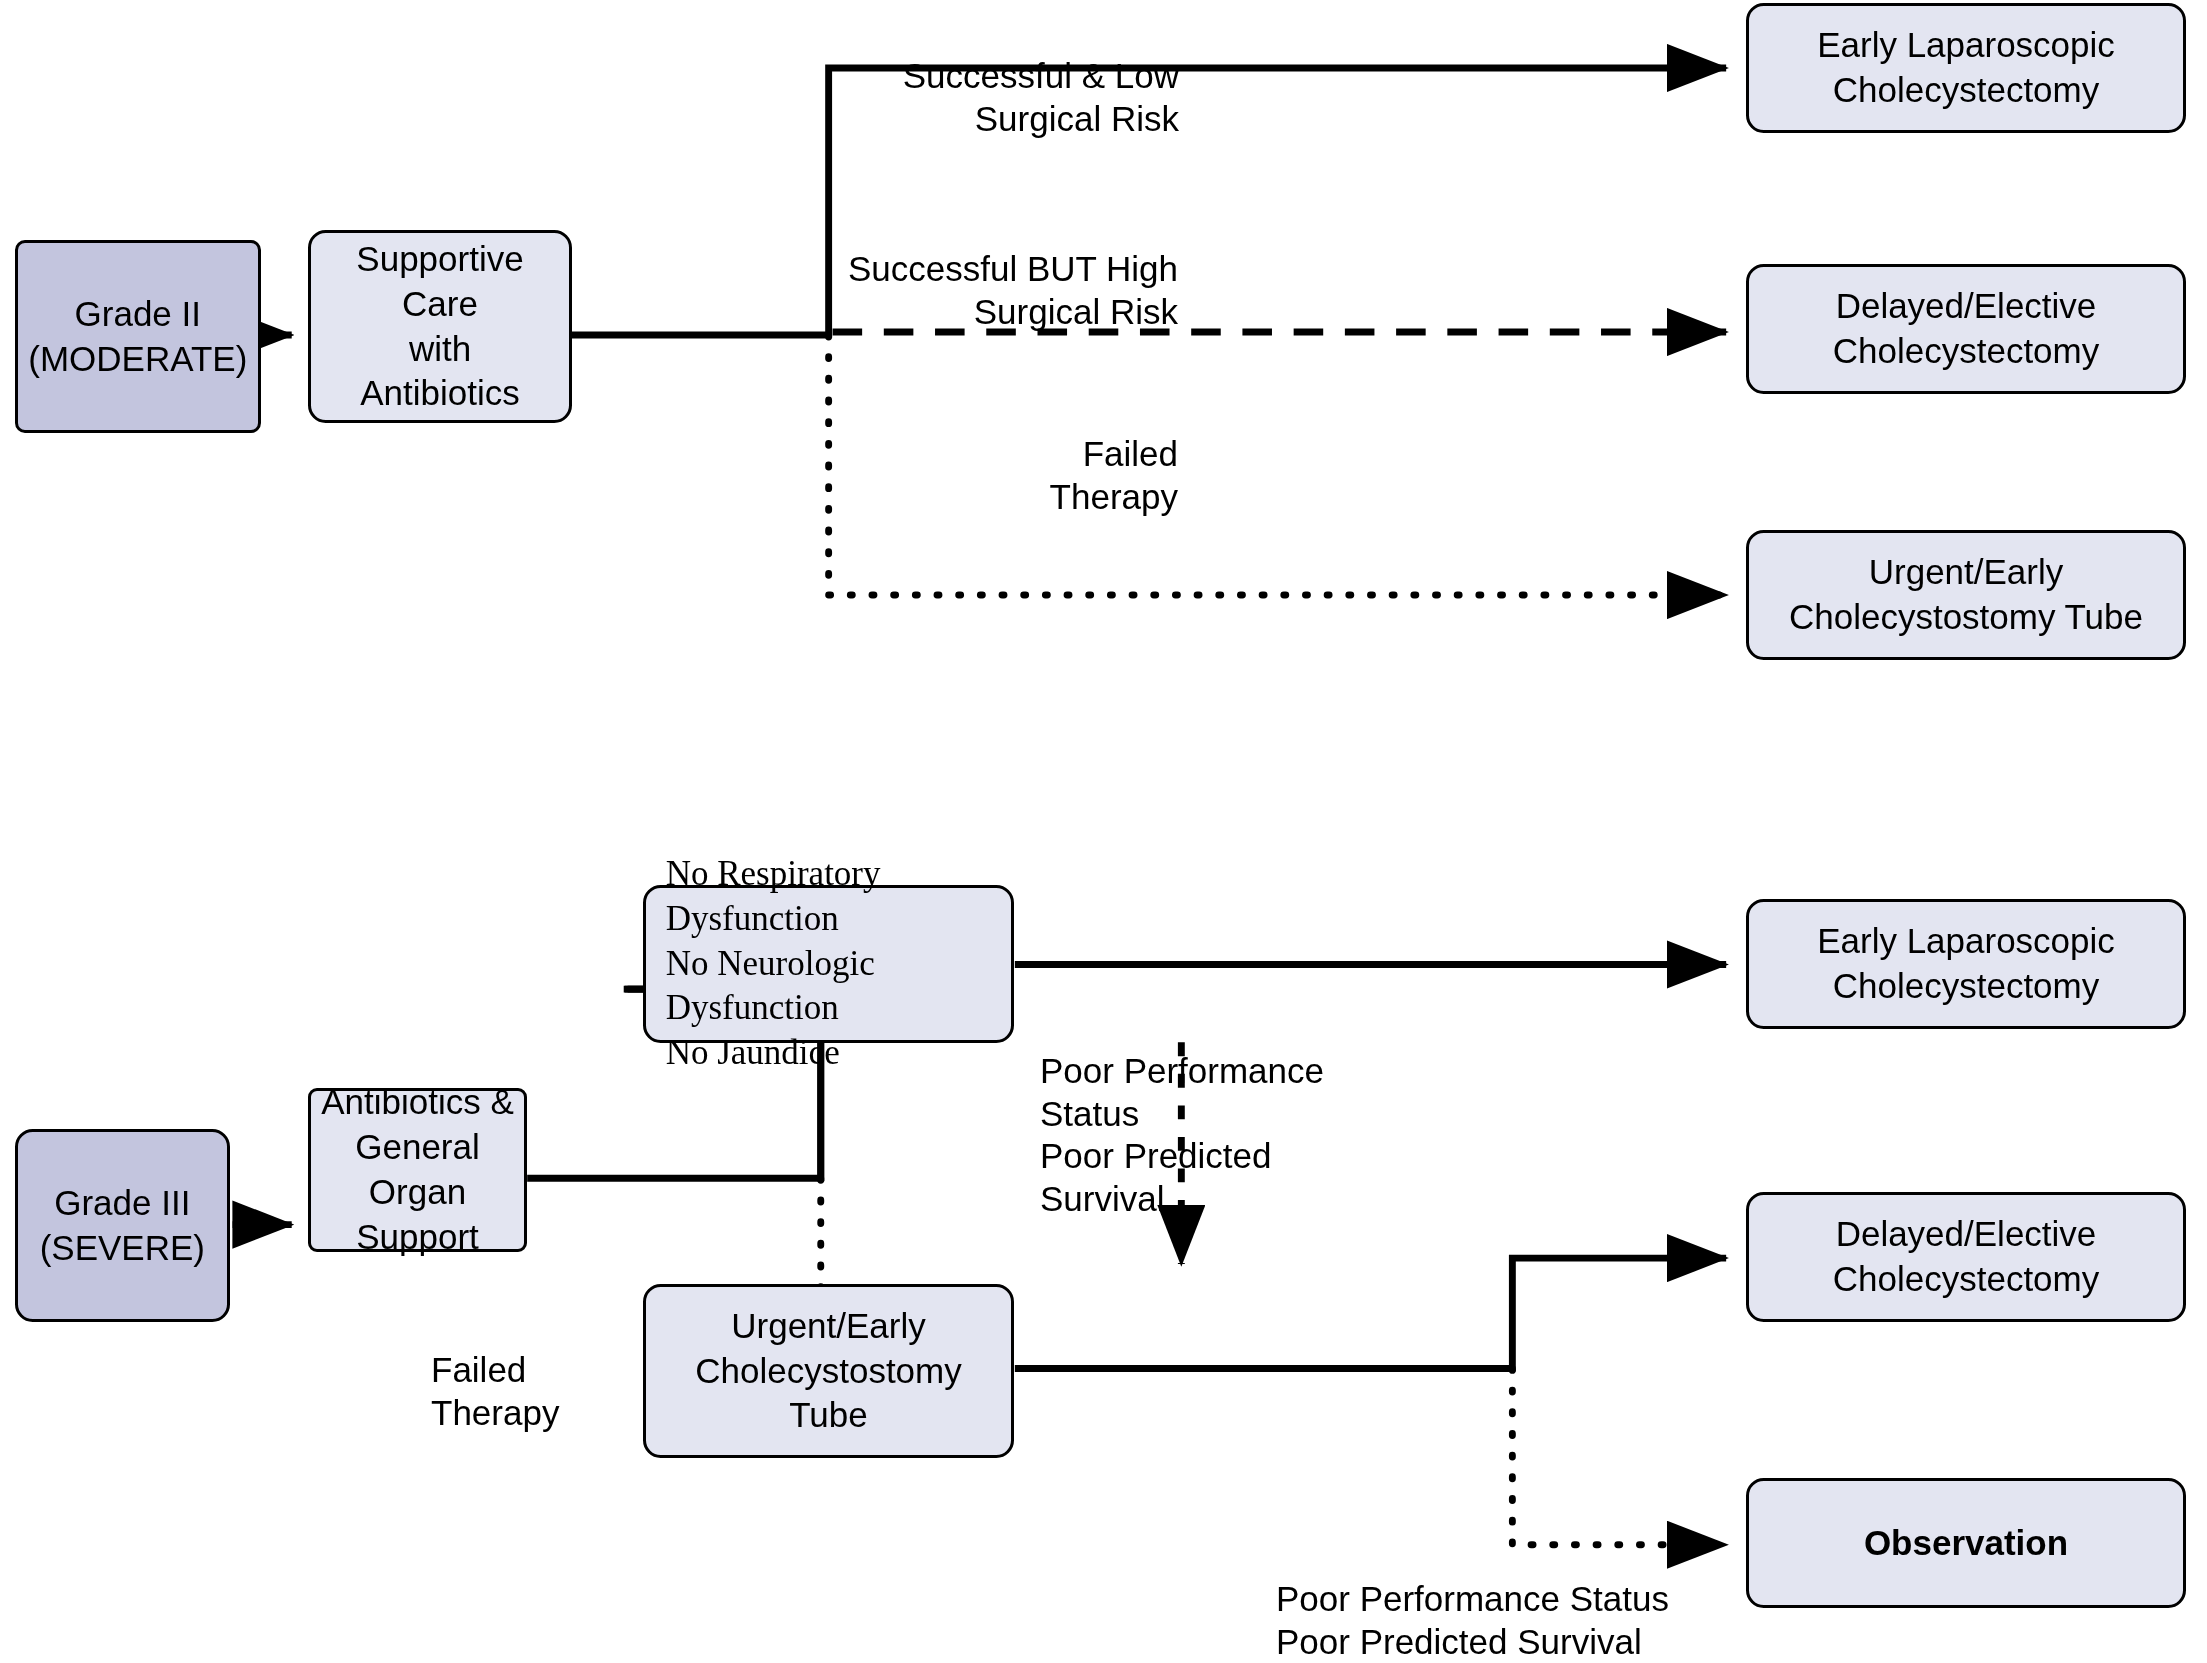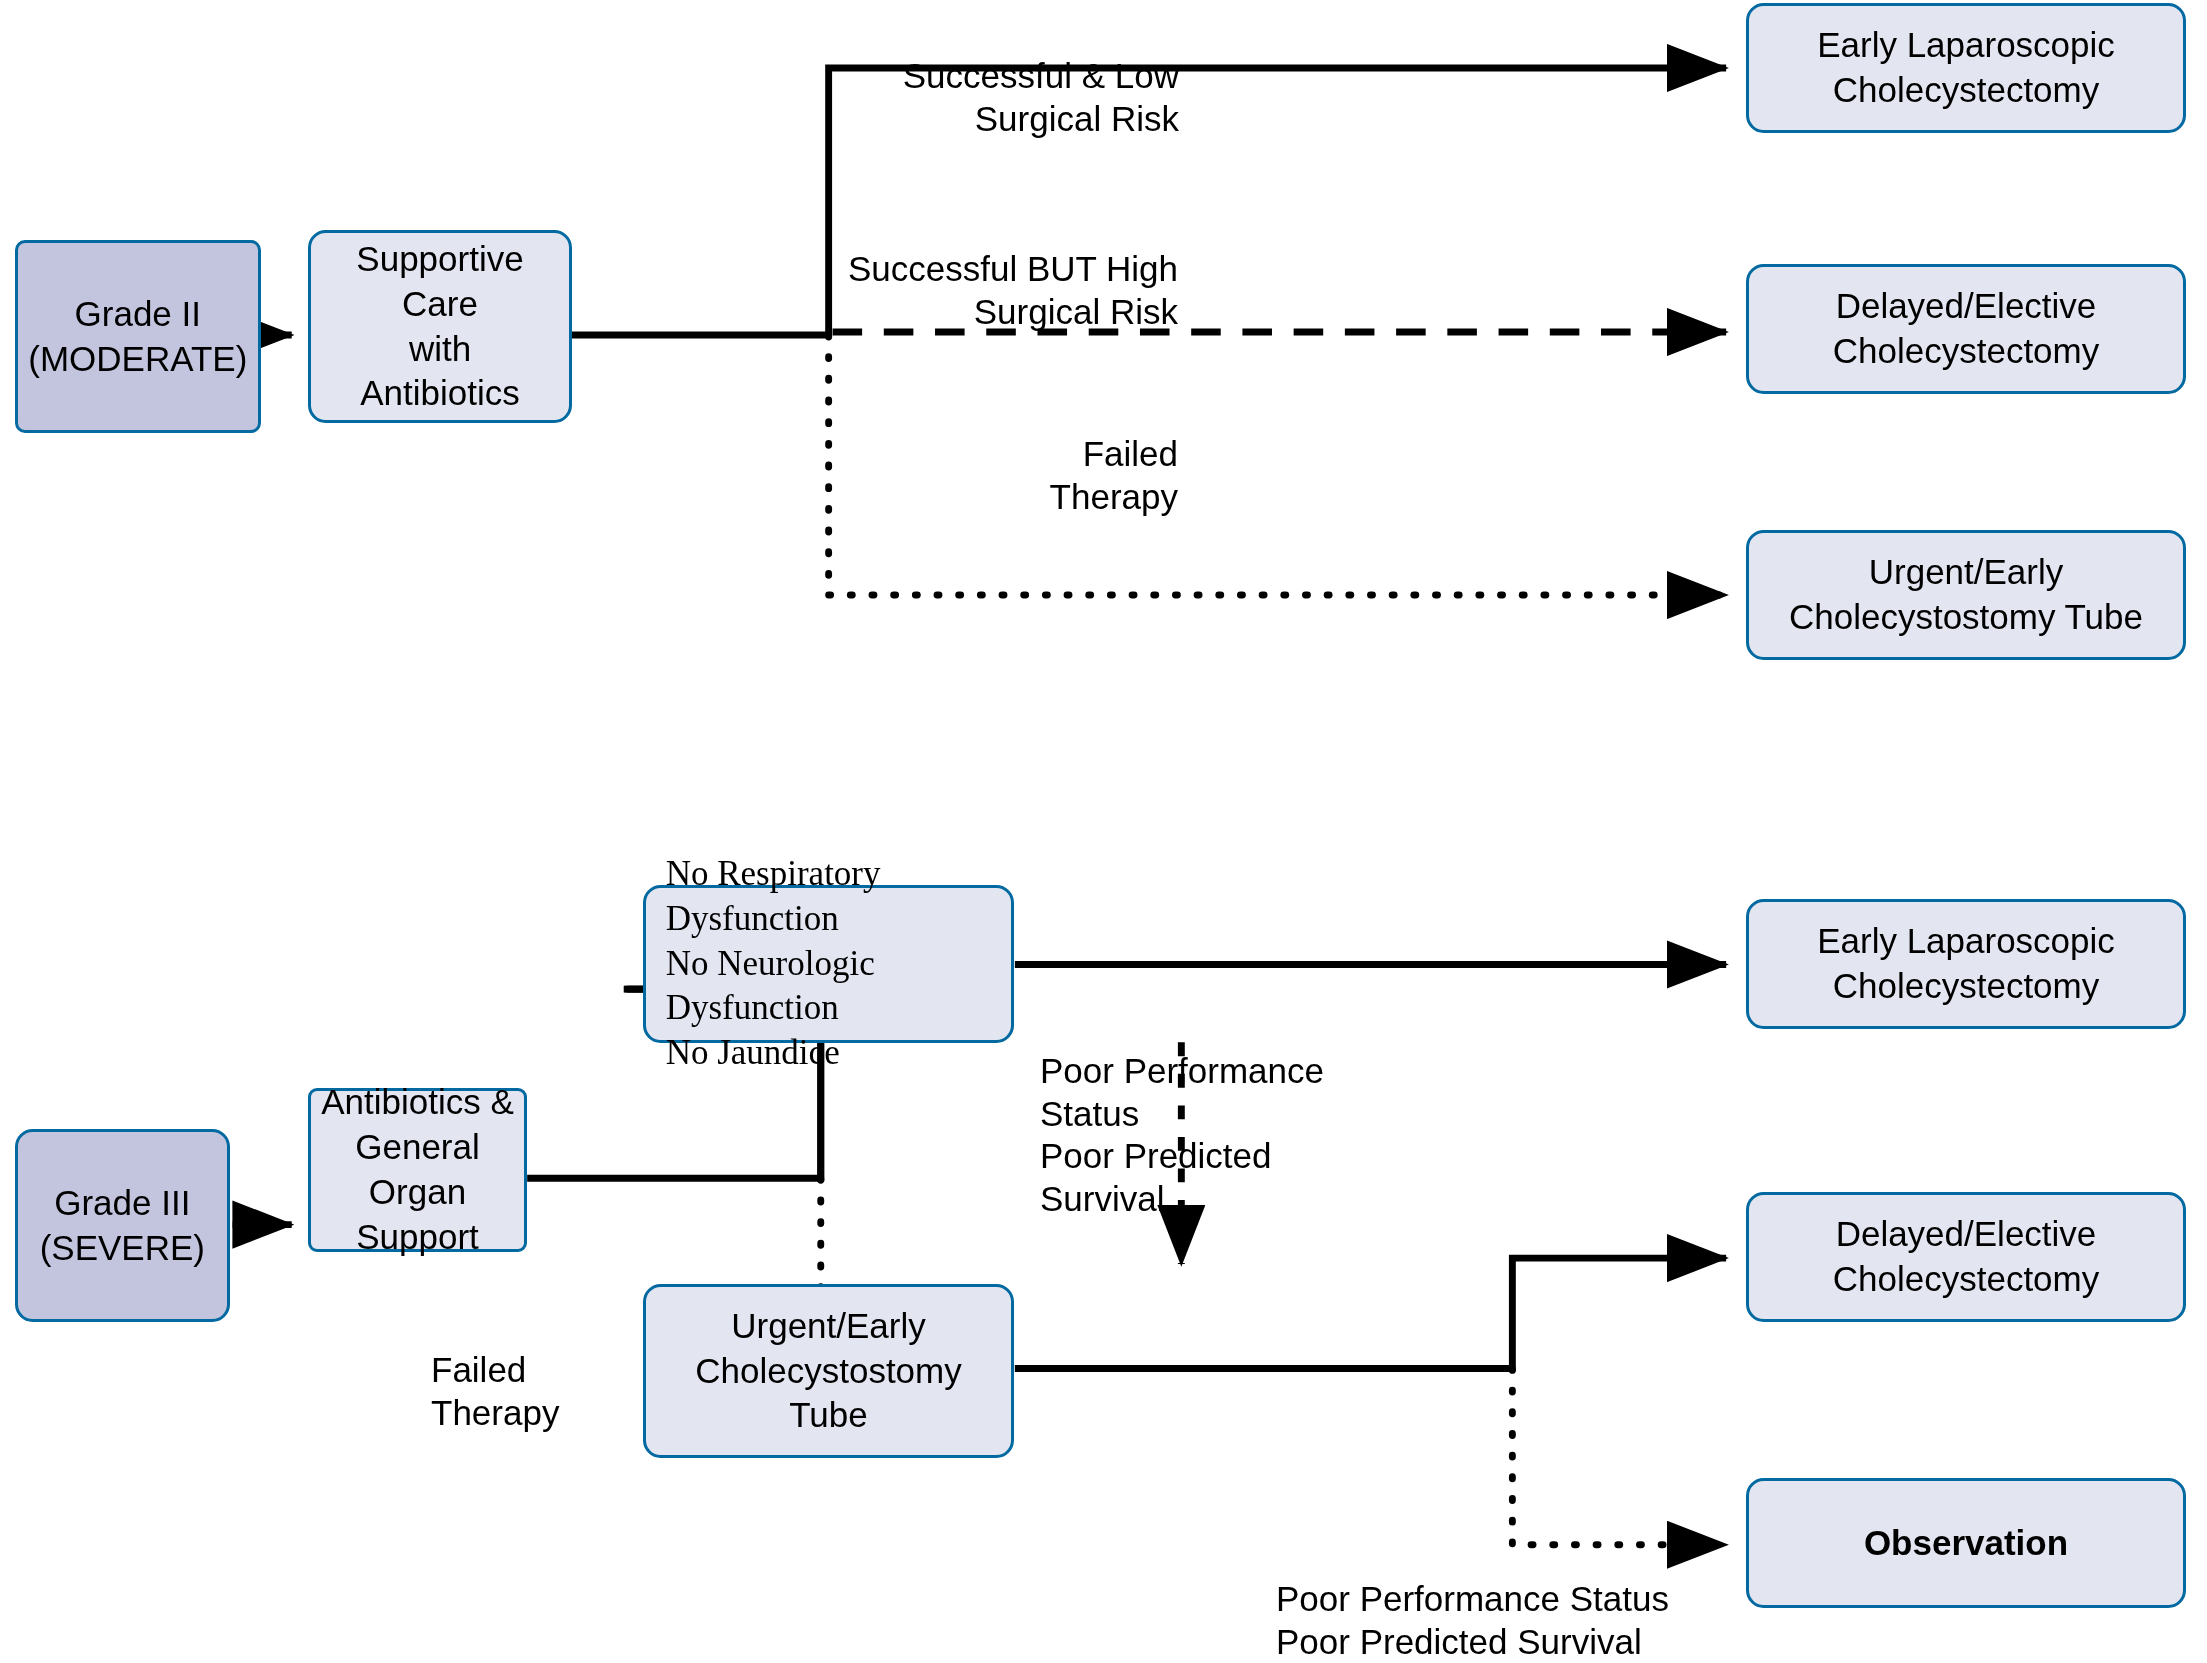--- a/index.html
+++ b/index.html
@@ -19,21 +19,21 @@
     position: absolute;
     left: 0;
     top: 0;
     width: 2208px;
     height: 1664px;
     pointer-events: none;
   }
   .node {
     position: absolute;
     box-sizing: border-box;
-    border: 3px solid #0369a1;
+    border: 3px solid #000000;
     border-radius: 17.7px;
     display: flex;
     align-items: center;
     justify-content: center;
     text-align: center;
     color: #000000;
     font-size: 35px;
     line-height: 1.28;
     padding: 3.9px 9.9px;
     white-space: pre-line;

